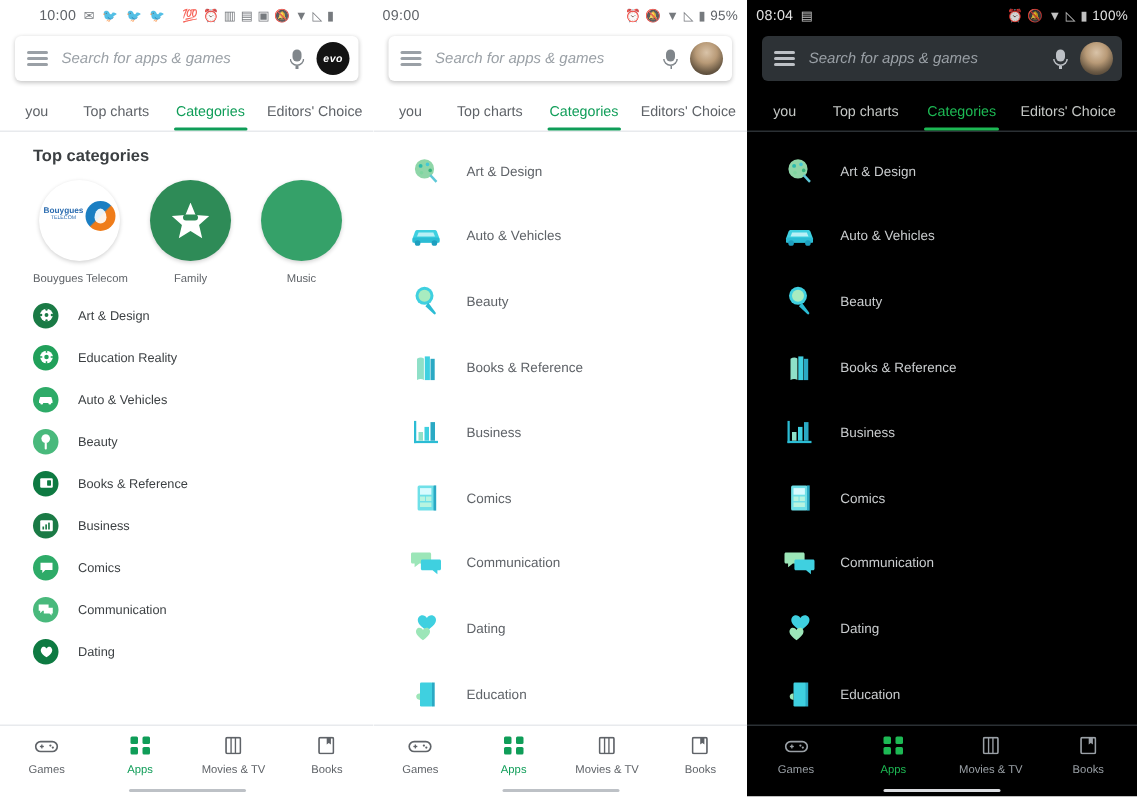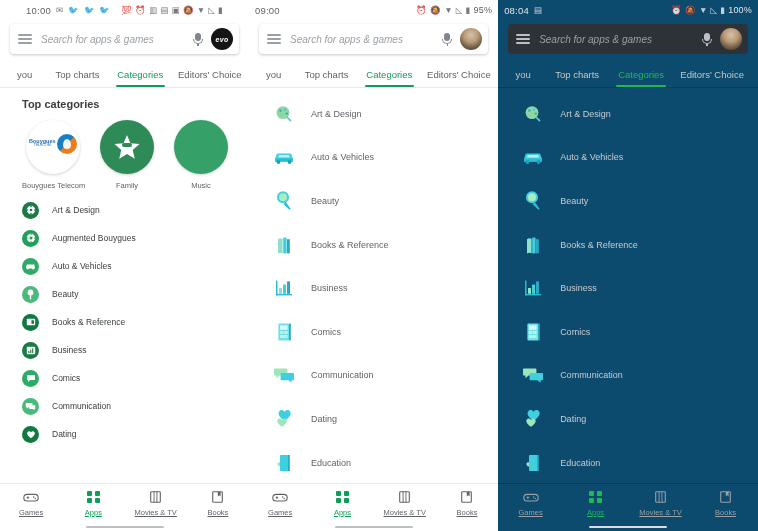--- a/index.html
+++ b/index.html
@@ -6,21 +6,21 @@
   html, body {
     width: 758px; height: 531px;
     background: #ffffff;
     font-family: "Liberation Sans", sans-serif;
     overflow: hidden;
   }
   .screens { display: flex; width: 758px; height: 531px; }
   .screen { position: relative; height: 531px; overflow: hidden; }
   .screen.p1 { width: 253px; background: #ffffff; }
   .screen.p2 { width: 253px; background: #ffffff; }
-  .screen.p3 { width: 264px; background: #0c4a6e; }
+  .screen.p3 { width: 264px; background: #000000; }
 
   
   .statusbar {
     height: 20px; display: flex; align-items: center;
     padding: 0 6px; font-size: 9px; letter-spacing: .2px;
   }
   .statusbar.light { color: #5f6368; }
   .statusbar.dark  { color: #e3e3e3; }
   .sb-right { margin-left: auto; display: flex; align-items: center; gap: 3px; }
   .sb-time { font-size: 9.5px; }
@@ -135,21 +135,21 @@
   .p3 .catname2 { color: #c9ccce; }
 
   
   .bottomnav { position: absolute; left:0; right:0; bottom:0; height: 48px; }
   .bn-div { height: 1px; }
   .bn-div.light { background: #e8eaed; }
   .bn-div.dark  { background: #2b3034; }
   .bn-items { display: flex; height: 38px; align-items: center; }
   .bn-item { flex: 1; text-align: center; }
   .bn-ico { height: 15px; display:flex; align-items:center; justify-content:center; }
-  .bn-label { font-size: 7.5px; margin-top: 3px; text-decoration: underline; }
+  .bn-label { font-size: 7.5px; margin-top: 3px; }
   .light .bn-label { color: #5f6368; }
   .dark .bn-label  { color: #9aa0a6; }
   .light .bn-item.active .bn-label { color: #0f9d58; }
   .dark  .bn-item.active .bn-label { color: #1db954; }
   .grid4 { display: grid; grid-template-columns: 5px 5px; grid-template-rows: 5px 5px; gap: 2.5px; }
   .grid4 i { display:block; width:5px; height:5px; border-radius:1px; }
   .homebar { width: 78px; height: 2.4px; border-radius: 2px; margin: 4px auto 0; }
   .homebar.light { background: #bdc1c6; }
   .homebar.dark  { background: #dadce0; }
 </style>
@@ -248,21 +248,21 @@
           <span class="catname">Art &amp; Design</span>
         </div>
         <div class="catrow">
           <span class="badge" style="background:#21a05a;">
             <svg width="10" height="10" viewBox="0 0 10 10">
                 <circle cx="5" cy="5" r="4.2" fill="#fff"></circle>
                 <circle cx="5" cy="5" r="1.5" fill="#21a05a"></circle>
                 <path d="M5 0.6 L5 2.2 M5 7.8 L5 9.4 M0.6 5 L2.2 5 M7.8 5 L9.4 5" stroke="#21a05a" stroke-width="1"></path>
               </svg>
           </span>
-          <span class="catname">Augmented Bouygues</span>
+          <span class="catname">Education Reality</span>
         </div>
         <div class="catrow">
           <span class="badge" style="background:#2eab68;">
             <svg width="11" height="8" viewBox="0 0 11 8">
                 <path d="M1 5.2 L1.8 2.6 H9.2 L10 5.2 V6.6 H1 Z" fill="#fff"></path>
                 <circle cx="2.8" cy="6.6" r="1" fill="#fff"></circle>
                 <circle cx="8.2" cy="6.6" r="1" fill="#fff"></circle>
               </svg>
           </span>
           <span class="catname">Auto &amp; Vehicles</span>

